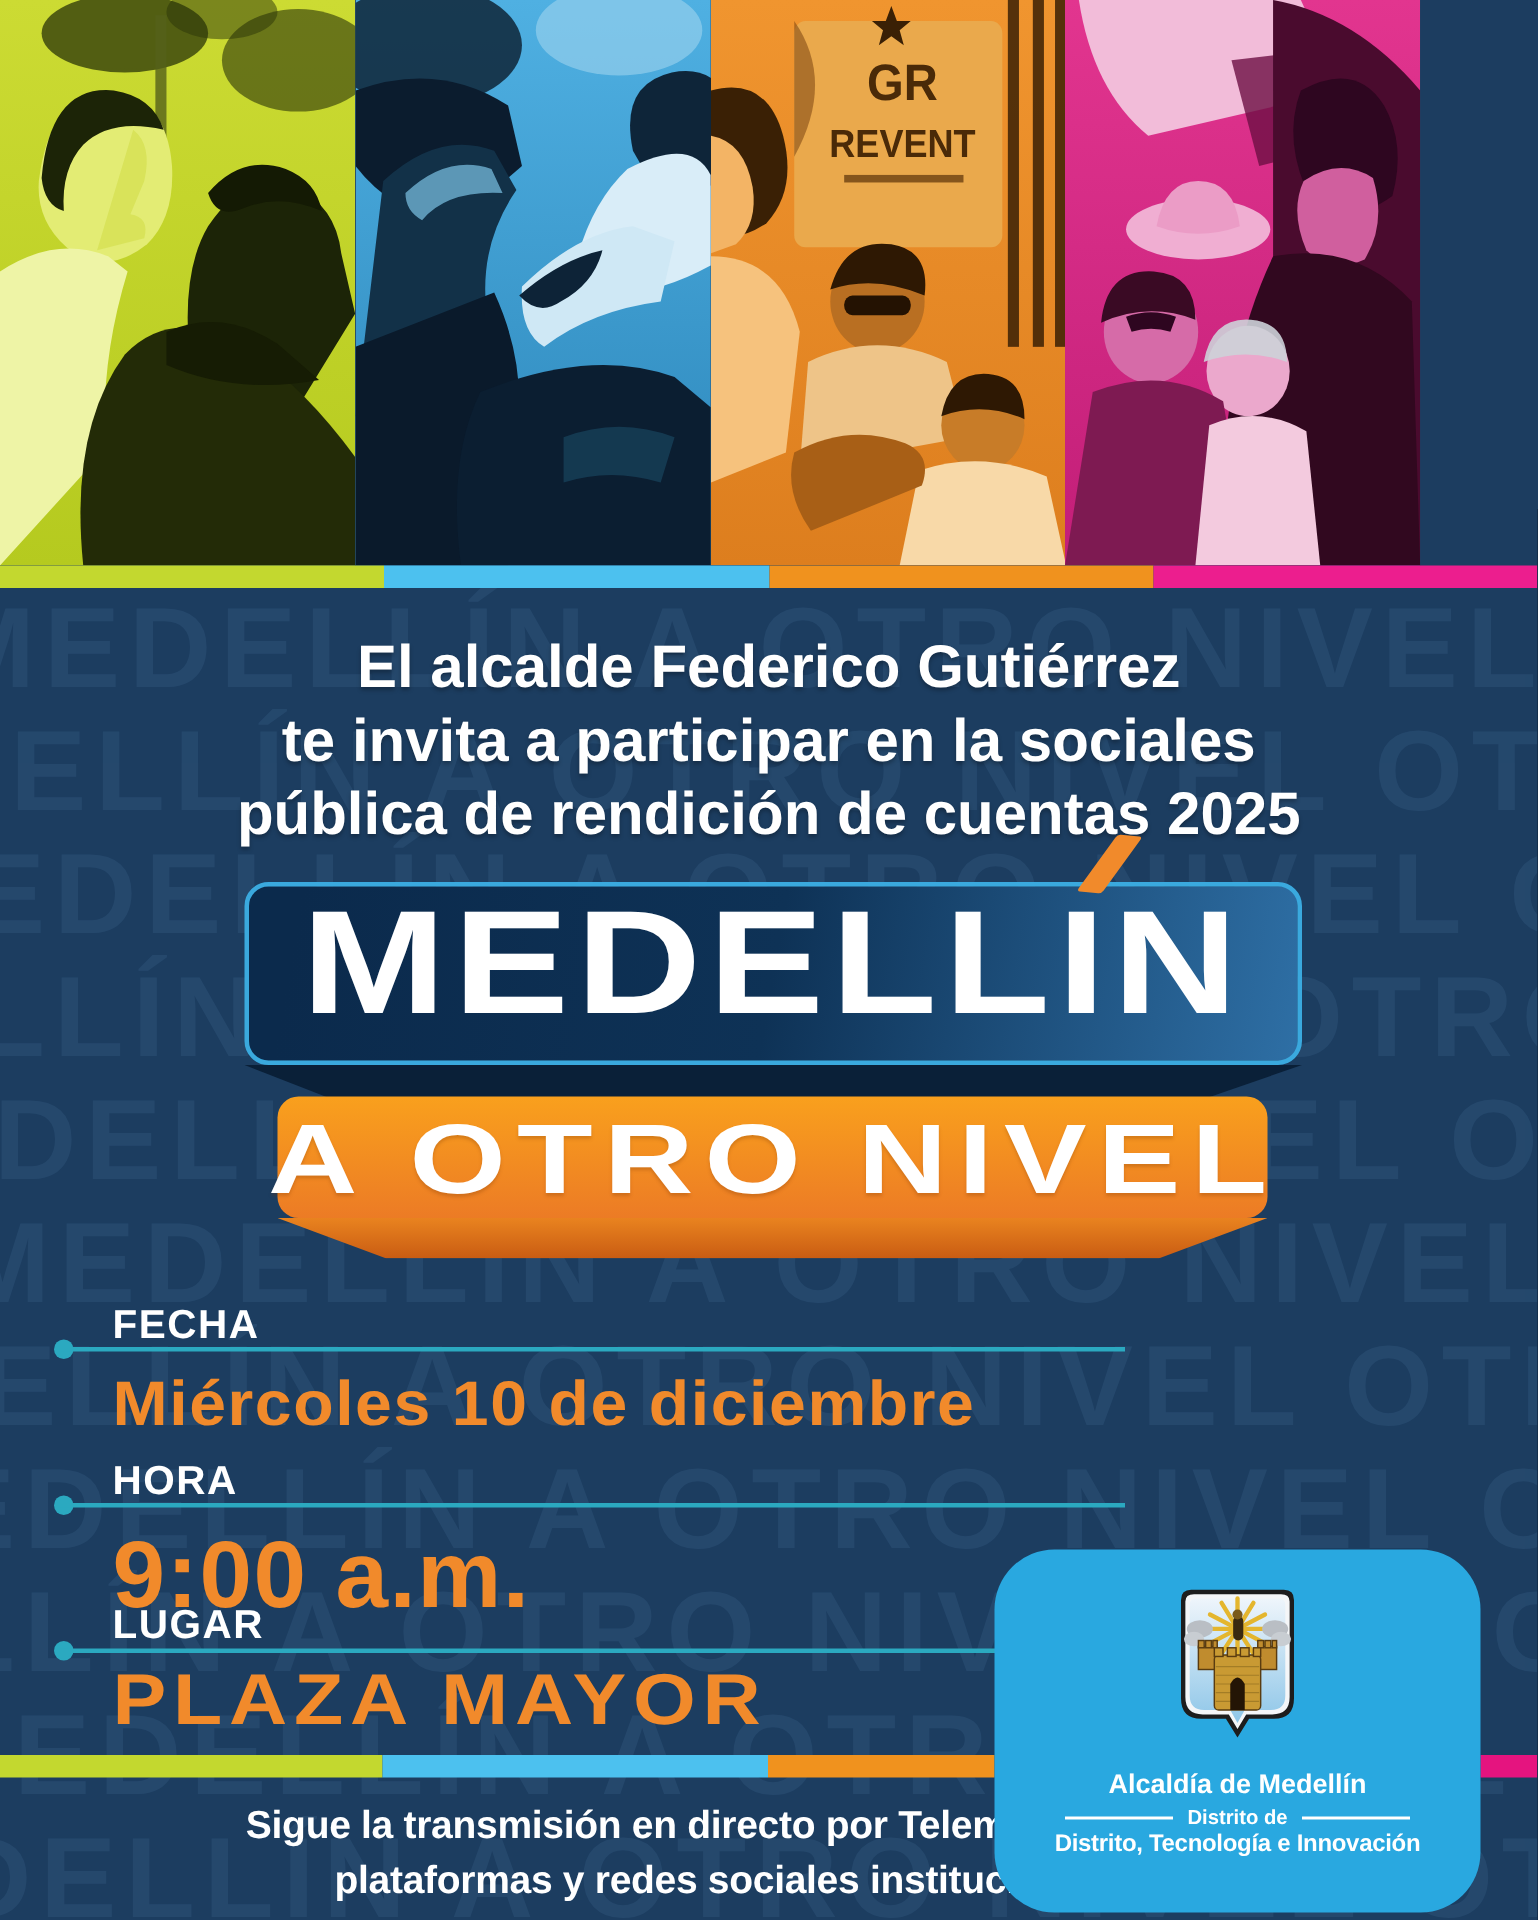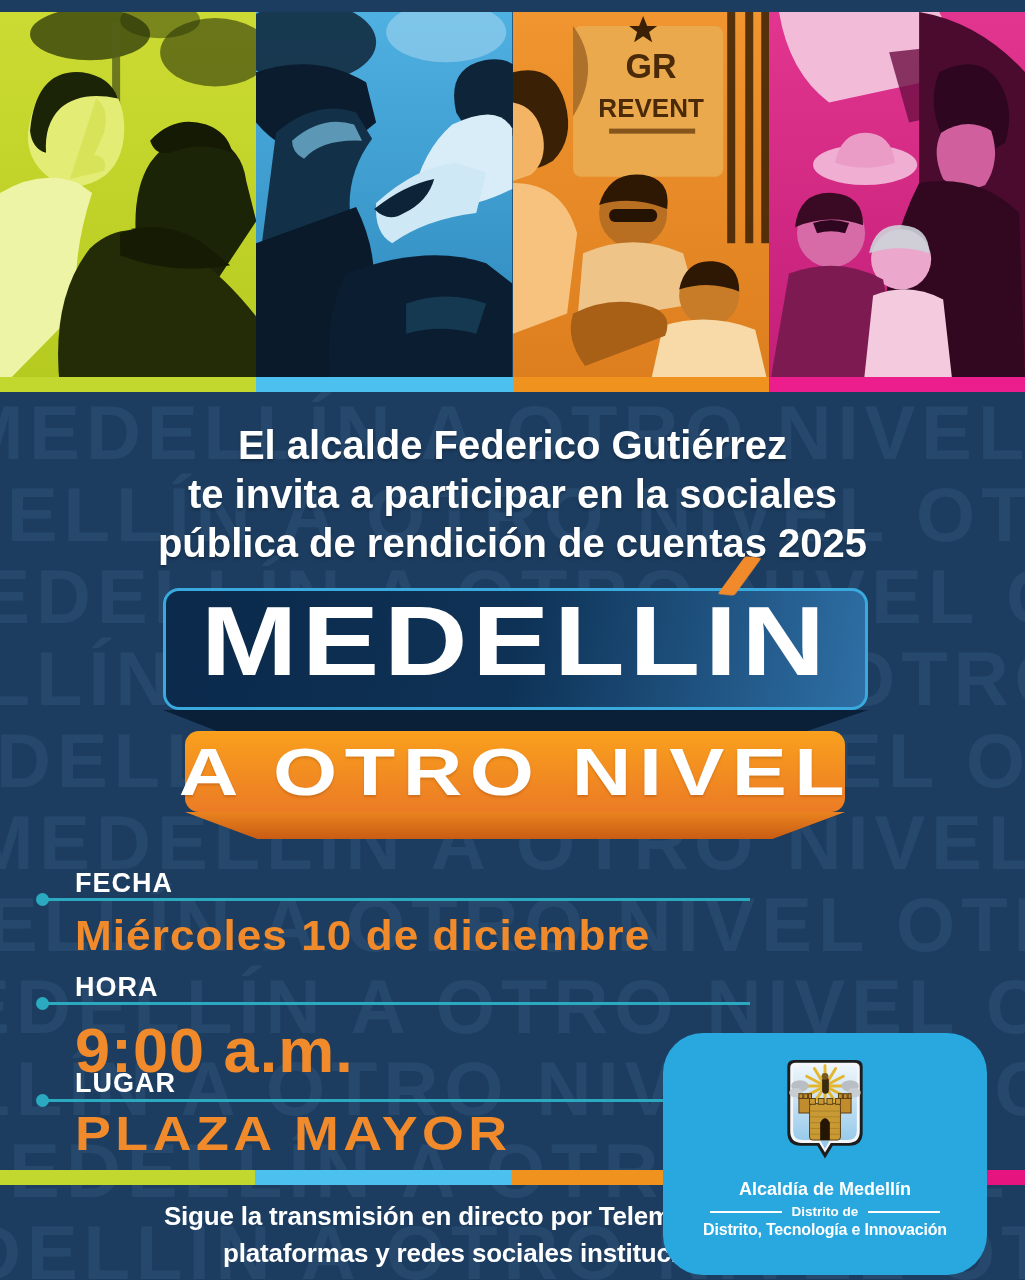--- a/index.html
+++ b/index.html
@@ -5,21 +5,21 @@
   html,body{margin:0;padding:0;background:#0d2238;}
   .poster{
     position:relative;width:1025px;height:1280px;overflow:hidden;
     background:#1c3d60;
     font-family:"Liberation Sans","DejaVu Sans",sans-serif;
     -webkit-font-smoothing:antialiased;
   }
   .abs{position:absolute;}
 
   
-  .photos-row{top:12px;left:0;width:1025px;height:377px;display:flex;text-align:center;}
+  .photos-row{top:0;left:0;width:947px;height:377px;display:flex;text-align:center;}
   .photo-panel{width:25%;height:377px;overflow:hidden;}
   .photo-panel svg{display:block;width:100%;height:100%;}
   .strips-row{top:377px;left:0;width:1025px;height:15px;display:flex;}
   .strip{width:25%;height:15px;}
   .strip-1{background:#c3d82f;}
   .strip-2{background:#4cc1ef;}
   .strip-3{background:#f0921e;}
   .strip-4{background:#ec1e8e;}
 
   

